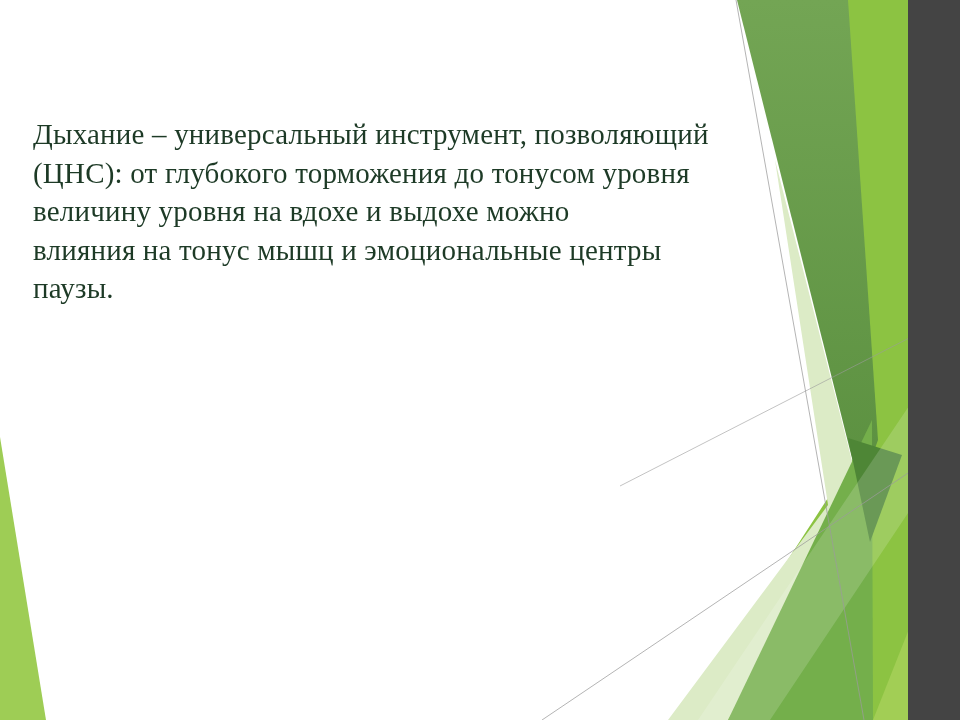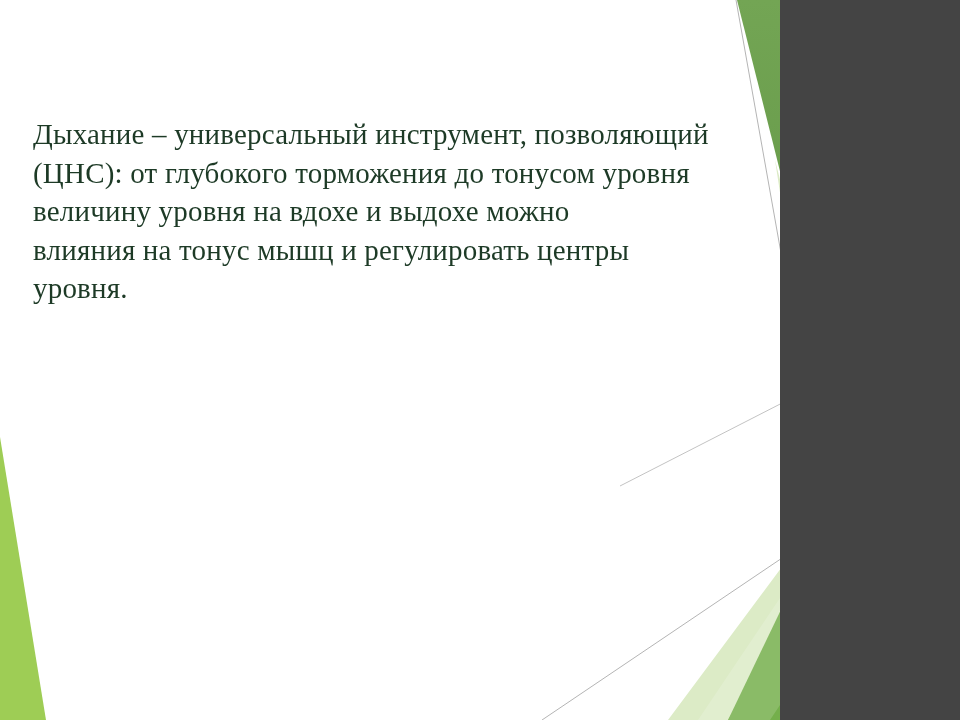--- a/index.html
+++ b/index.html
@@ -1,18 +1,18 @@
 <!DOCTYPE html>
 <html><head>
 <meta charset="utf-8">
 <style>
   html,body{margin:0;padding:0;background:#444;}
   .slide{
     position:relative;
-    width:780px;height:720px;
+    width:908px;height:720px;
     background:#ffffff;
     overflow:hidden;
     font-family:"Liberation Serif", serif;
   }
   .deco{position:absolute;inset:0;width:960px;height:720px;display:block;}
   .body-text{
     position:absolute;
     left:33px;top:115px;
     width:780px;
     color:#1d3a26;
@@ -55,17 +55,17 @@
 
     <line x1="736" y1="0" x2="864" y2="720" stroke-width="1" opacity="0.75" stroke="#9b9b9b"></line>
     <line x1="542" y1="720" x2="960" y2="438" stroke-width="1" opacity="0.75" stroke="#9b9b9b"></line>
     <line x1="620" y1="486" x2="960" y2="312" stroke-width="1" opacity="0.6" stroke="#9b9b9b"></line>
   </svg>
 
   <div class="body-text">
     <div class="line">Дыхание – универсальный инструмент, позволяющий</div>
     <div class="line">(ЦНС): от глубокого торможения до тонусом уровня</div>
     <div class="line">величину уровня на вдохе и выдохе можно</div>
-    <div class="line">влияния на тонус мышц и регулировать центры</div>
-    <div class="line">уровня.</div>
+    <div class="line">влияния на тонус мышц и эмоциональные центры</div>
+    <div class="line">паузы.</div>
   </div>
 
 </div>
 
 </body></html>

